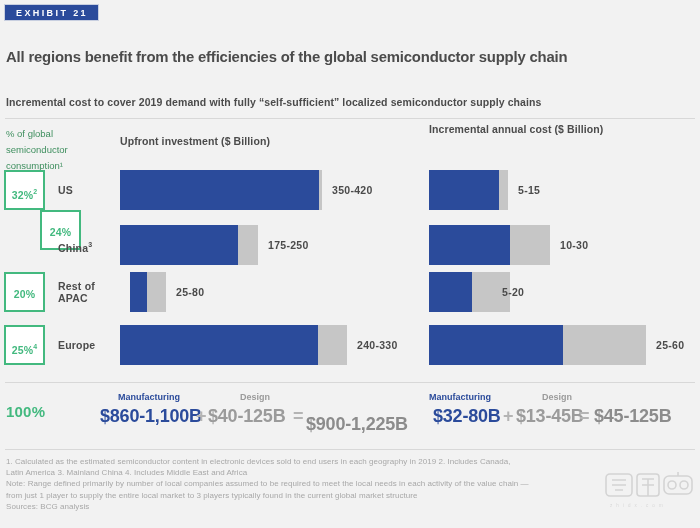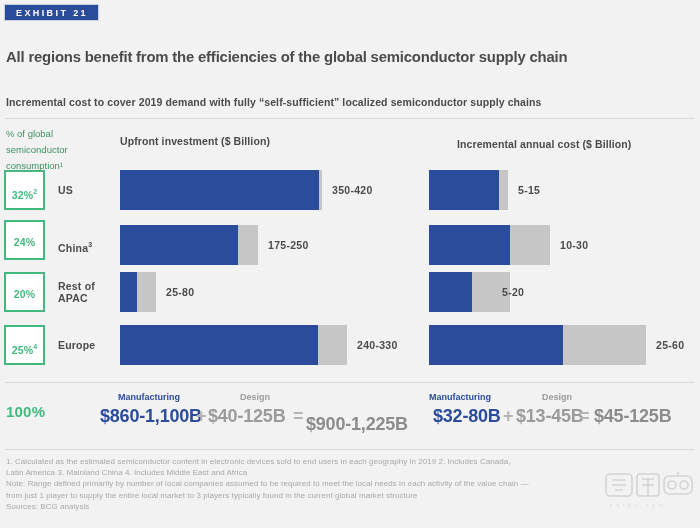--- a/index.html
+++ b/index.html
@@ -47,21 +47,21 @@
   
   .col-legend{
     position:absolute;left:6px;top:126px;width:110px;
     font-size:9.5px;line-height:16px;color:#3f8f5f;font-weight:400;
   }
   .col-head{
     position:absolute;font-size:10.5px;font-weight:700;color:#4b4b4b;
     letter-spacing:0.1px;white-space:nowrap;
   }
   .col-head-left{left:120px;top:135px;}
-  .col-head-right{left:429px;top:138px;margin-left:28px;}
+  .col-head-right{left:429px;top:123px;}
 
   
   .row{position:absolute;left:0;width:700px;}
   .pctbox{
     position:absolute;left:4px;
     width:41px;height:40px;
     border:2px solid #43b97f;
     background:#ffffff;
     box-sizing:border-box;
   }
@@ -149,21 +149,21 @@
   </div>
 
   <div class="bar" style="left:429px;top:170px;width:79px;">
     <div class="seg-blue" style="width:70px;"></div>
     <div class="seg-gray" style="left:70px;width:9px;"></div>
     <div class="bar-label" style="left:89px;">5-15</div>
   </div>
 </div>
 
 <div class="row" style="top:0;">
-  <div class="pctbox" style="top:220px;">
+  <div class="pctbox" style="top:210px;margin-left:36px;">
     <span>24%</span>
   </div>
   <div class="region" style="top:239px;">China<sup>3</sup></div>
 
   <div class="bar" style="left:120px;top:225px;width:138px;">
     <div class="seg-blue" style="width:118px;"></div>
     <div class="seg-gray" style="left:118px;width:20px;"></div>
     <div class="bar-label" style="left:148px;">175-250</div>
   </div>
 
@@ -173,21 +173,21 @@
     <div class="bar-label" style="left:131px;">10-30</div>
   </div>
 </div>
 
 <div class="row" style="top:0;">
   <div class="pctbox" style="top:272px;">
     <span>20%</span>
   </div>
   <div class="region" style="top:280px;">Rest of<br>APAC</div>
 
-  <div class="bar" style="left:120px;top:272px;width:36px;">
+  <div class="bar" style="left:130px;top:272px;width:36px;">
     <div class="seg-blue" style="width:17px;"></div>
     <div class="seg-gray" style="left:17px;width:19px;"></div>
     <div class="bar-label" style="left:46px;">25-80</div>
   </div>
 
   <div class="bar" style="left:429px;top:272px;width:81px;">
     <div class="seg-blue" style="width:43px;"></div>
     <div class="seg-gray" style="left:43px;width:38px;"></div>
     <div class="bar-label" style="left:73px;">5-20</div>
   </div>

